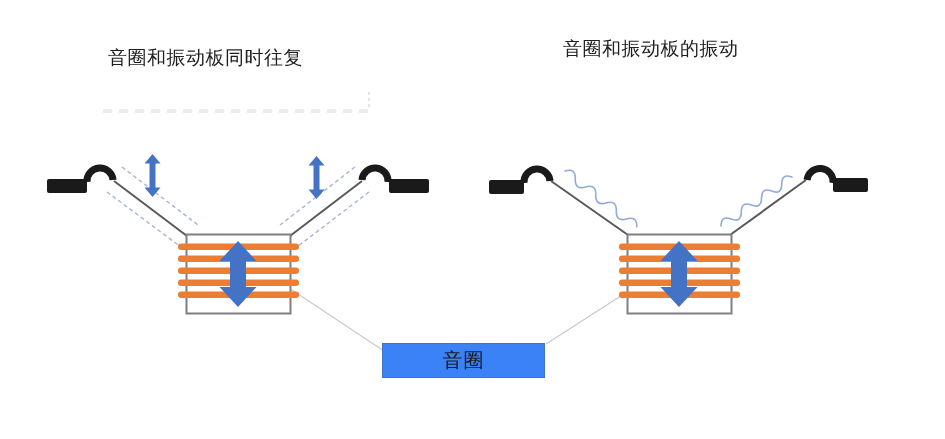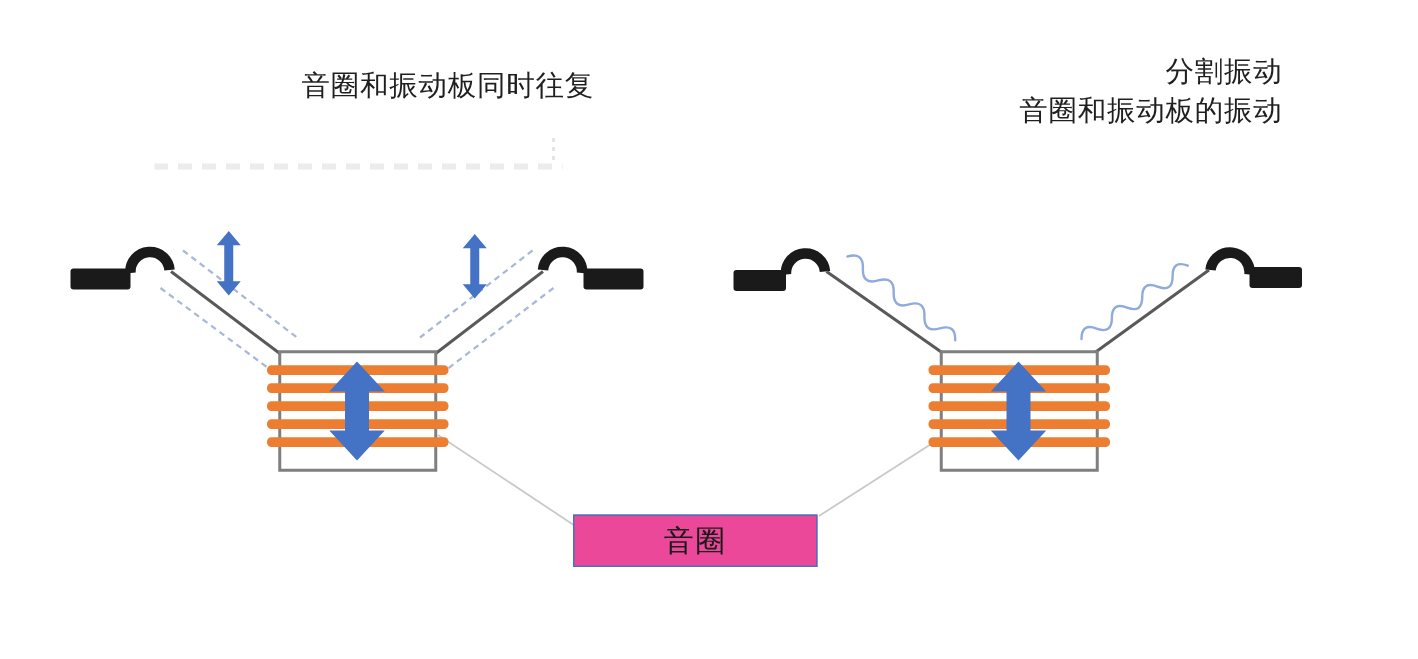--- a/index.html
+++ b/index.html
@@ -18,34 +18,34 @@
   .canvas{
     position:relative;
     width:945px;height:439px;
     background:#fff;
     font-family:"Liberation Sans","DejaVu Sans",sans-serif;
     overflow:hidden;
   }
   .diagram-svg{position:absolute;left:0;top:0;}
   .title{
     position:absolute;
-    text-align:right;
+    text-align:left;
     color:var(--title-text);
     font-size:19px;
     line-height:27px;
     letter-spacing:0.5px;
   }
   .title-left{left:108px;top:44px;width:288px;}
   .title-right{left:563px;top:36px;width:292px;line-height:26px;}
   .voice-coil-label{
     position:absolute;
     left:382px;top:343px;
     width:163px;height:35px;
     border:1.6px solid var(--label-border-blue);
-    background:#ec4899;
+    background:#3b82f6;
     display:flex;align-items:center;justify-content:center;
     font-size:20px;
     color:#1a1a1a;
     letter-spacing:1px;
     box-sizing:border-box;
   }
   .artifact-strip{
     position:absolute;
     left:103px;top:109px;width:272px;height:4px;
     background:repeating-linear-gradient(to right,#c9c9c9 0 9px,transparent 9px 16px);
@@ -139,21 +139,20 @@
       </g>
 
       <use href="#big-varrow" transform="translate(679,241)" fill="var(--arrow-blue)"></use>
     </g>
   </svg>
 
   <div class="title title-left">
     <div>音圈和振动板同时往复</div>
   </div>
   <div class="title title-right">
-    <div>分割振动</div>
     <div>音圈和振动板的振动</div>
   </div>
 
   <div class="artifact-strip"></div>
   <div class="artifact-dot"></div>
 
   <div class="voice-coil-label">
     <span>音圈</span>
   </div>
 

